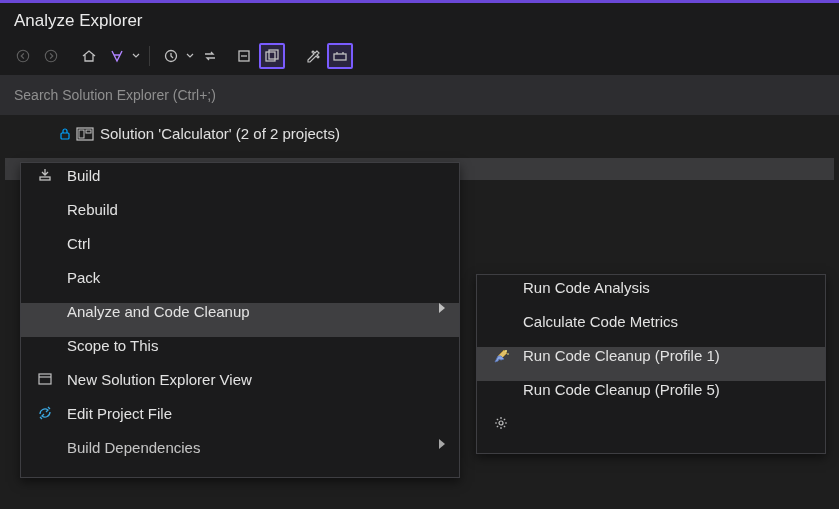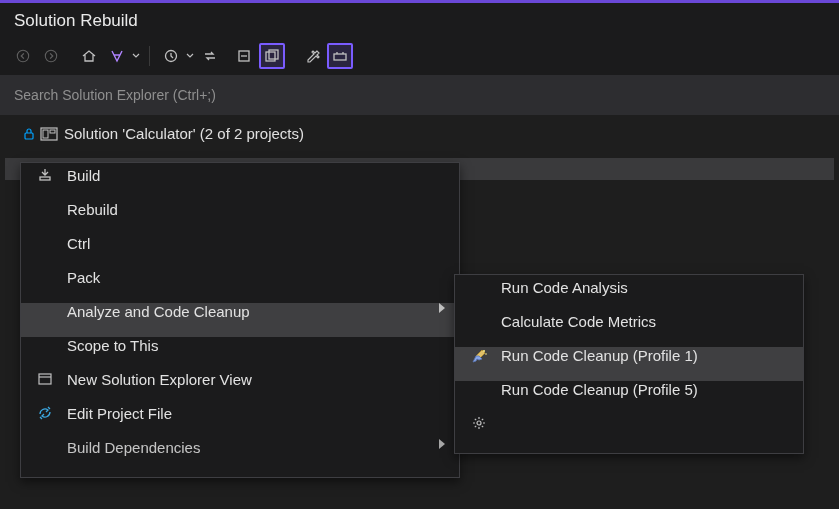--- a/index.html
+++ b/index.html
@@ -48,20 +48,21 @@
   }
   .search-bar {
     background: #2d2d30;
     padding: 12px 14px;
     font-size: 14px;
     color: #8f8f8f;
   }
   .tree {
     padding: 6px 0;
     background: #1e1e1e;
+    margin-left: 36px;
   }
   .tree-row {
     display: flex; align-items: center;
     padding: 4px 10px;
     font-size: 15px;
     color: #e0e0e0;
     gap: 6px;
   }
   .lock-icon { color: #00a2ff; font-size: 11px; }
   .sln-icon {
@@ -76,21 +77,21 @@
   }
   
   .ctx {
     position: absolute;
     background: #1b1b1c;
     border: 1px solid #3e3e42;
     box-shadow: 0 4px 10px rgba(0,0,0,0.5);
     padding: 4px 0;
   }
   .ctx-main { top: 162px; left: 20px; width: 440px; }
-  .ctx-sub  { top: 274px; left: 454px; width: 350px; }
+  .ctx-sub  { top: 274px; left: 476px; width: 350px; }
   .ctx-item {
     display: flex; align-items: flex-start;
     height: 34px;
     padding: 0 14px 0 10px;
     font-size: 15px;
     color: #e2e2e2;
     position: relative;
   }
   .ctx-item.hover { background: #3f3f41; }
   .ctx-icon {
@@ -104,21 +105,21 @@
     border-bottom: 5px solid transparent;
     border-left: 6px solid #c0c0c0;
   }
   svg { display: block; }
 </style>
 </head>
 <body>
 
 <div class="top-border"></div>
 
-<div class="title-bar">Solution Rebuild</div>
+<div class="title-bar">Analyze Explorer</div>
 
 <div class="toolbar">
   <div class="tbtn dim">
     <svg width="14" height="14" viewBox="0 0 16 16">
         <circle cx="8" cy="8" r="6.5" fill="none" stroke="currentColor" stroke-width="1.2"></circle>
         <path d="M9 5l-3 3 3 3" fill="none" stroke="currentColor" stroke-width="1.4"></path>
       </svg>
   </div>
   <div class="tbtn dim">
     <svg width="14" height="14" viewBox="0 0 16 16">

